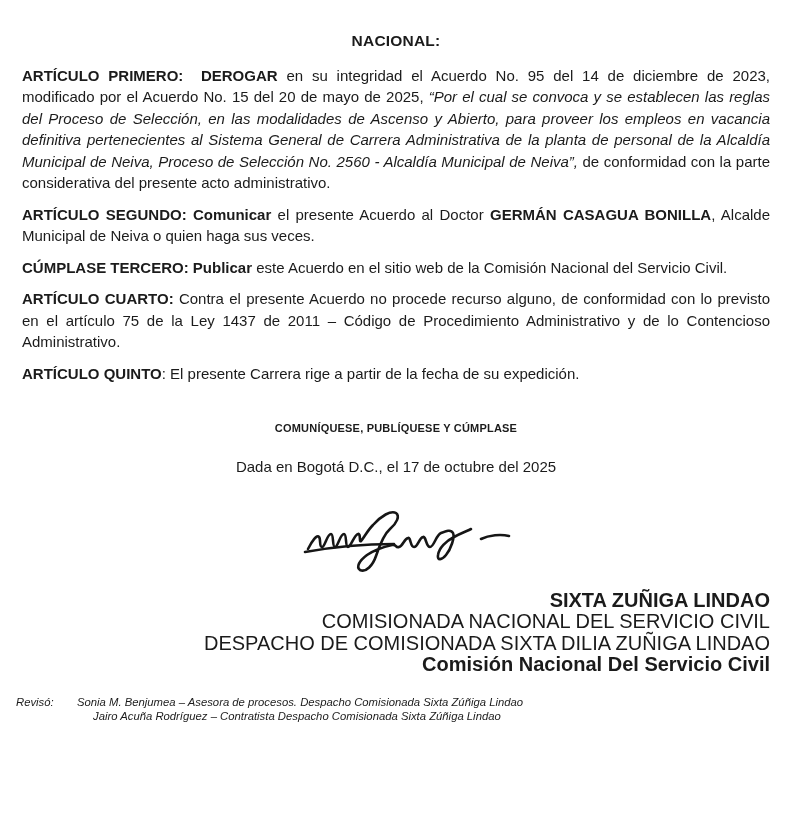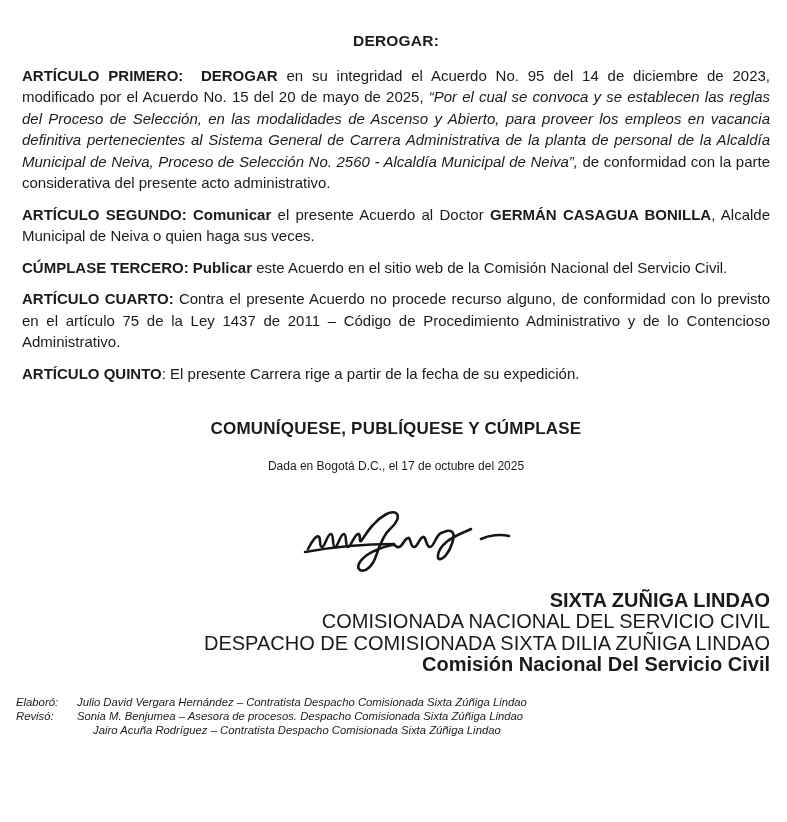--- a/index.html
+++ b/index.html
@@ -27,27 +27,27 @@
     margin:0 0 10px 0;
     text-align:justify;
   }
   .seg-bold{font-weight:bold;}
   .seg-italic{font-style:italic;}
   .seg-normal{font-weight:normal;font-style:normal;}
   .closing{
     margin-top:34px;
     text-align:center;
     font-weight:bold;
-    font-size:17px;
+    font-size:11px;
     letter-spacing:0.2px;
   }
   .dateline{
     margin-top:16px;
     text-align:center;
-    font-size:12px;
+    font-size:15px;
   }
   .sig-wrap{
     margin-top:26px;
     text-align:center;
   }
   .sig-wrap svg{
     display:inline-block;
     transform:translateX(12px);
   }
   .sig-block{
@@ -66,21 +66,21 @@
   }
   .footer-line{white-space:nowrap;}
   .footer-label{display:inline-block;width:61px;}
   .footer-text.indent{padding-left:16px;}
 </style>
 </head>
 <body>
 
 <div class="page">
 
-  <h1 class="resolve">DEROGAR:</h1>
+  <h1 class="resolve">NACIONAL:</h1>
 
   <div id="articles">
       <p class="para"><span class="seg-bold">ARTÍCULO PRIMERO:&nbsp; DEROGAR</span><span class="seg-normal"> en su integridad el Acuerdo No. 95 del 14 de diciembre de 2023, modificado por el Acuerdo No. 15 del 20 de mayo de 2025, </span><span class="seg-italic">“Por el cual se convoca y se establecen las reglas del Proceso de Selección, en las modalidades de Ascenso y Abierto, para proveer los empleos en vacancia definitiva pertenecientes al Sistema General de Carrera Administrativa de la planta de personal de la Alcaldía Municipal de Neiva, Proceso de Selección No. 2560 - Alcaldía Municipal de Neiva”,</span><span class="seg-normal"> de conformidad con la parte considerativa del presente acto administrativo.</span></p>
       <p class="para"><span class="seg-bold">ARTÍCULO SEGUNDO: Comunicar</span><span class="seg-normal"> el presente Acuerdo al Doctor </span><span class="seg-bold">GERMÁN CASAGUA BONILLA</span><span class="seg-normal">, Alcalde Municipal de Neiva o quien haga sus veces.</span></p>
       <p class="para"><span class="seg-bold">CÚMPLASE TERCERO: Publicar</span><span class="seg-normal"> este Acuerdo en el sitio web de la Comisión Nacional del Servicio Civil.</span></p>
       <p class="para"><span class="seg-bold">ARTÍCULO CUARTO:</span><span class="seg-normal"> Contra el presente Acuerdo no procede recurso alguno, de conformidad con lo previsto en el artículo 75 de la Ley 1437 de 2011 – Código de Procedimiento Administrativo y de lo Contencioso Administrativo.</span></p>
       <p class="para"><span class="seg-bold">ARTÍCULO QUINTO</span><span class="seg-normal">: El presente Carrera rige a partir de la fecha de su expedición.</span></p>
     </div>
 
   <div class="closing">COMUNÍQUESE, PUBLÍQUESE Y CÚMPLASE</div>
@@ -111,18 +111,17 @@
   </div>
 
   <div class="sig-block">
     <div class="bold">SIXTA ZUÑIGA LINDAO</div>
     <div>COMISIONADA NACIONAL DEL SERVICIO CIVIL</div>
     <div>DESPACHO DE COMISIONADA SIXTA DILIA ZUÑIGA LINDAO</div>
     <div class="bold">Comisión Nacional Del Servicio Civil</div>
   </div>
 
   <div id="footer" class="footer">
-      <div class="footer-line"><span class="footer-label">Elaboró:</span><span class="footer-text">Julio David Vergara Hernández – Contratista Despacho Comisionada Sixta Zúñiga Lindao</span></div>
       <div class="footer-line"><span class="footer-label">Revisó:</span><span class="footer-text">Sonia M. Benjumea – Asesora de procesos. Despacho Comisionada Sixta Zúñiga Lindao</span></div>
       <div class="footer-line"><span class="footer-label"></span><span class="footer-text indent">Jairo Acuña Rodríguez – Contratista Despacho Comisionada Sixta Zúñiga Lindao</span></div>
     </div>
 
 </div>
 
 </body></html>

